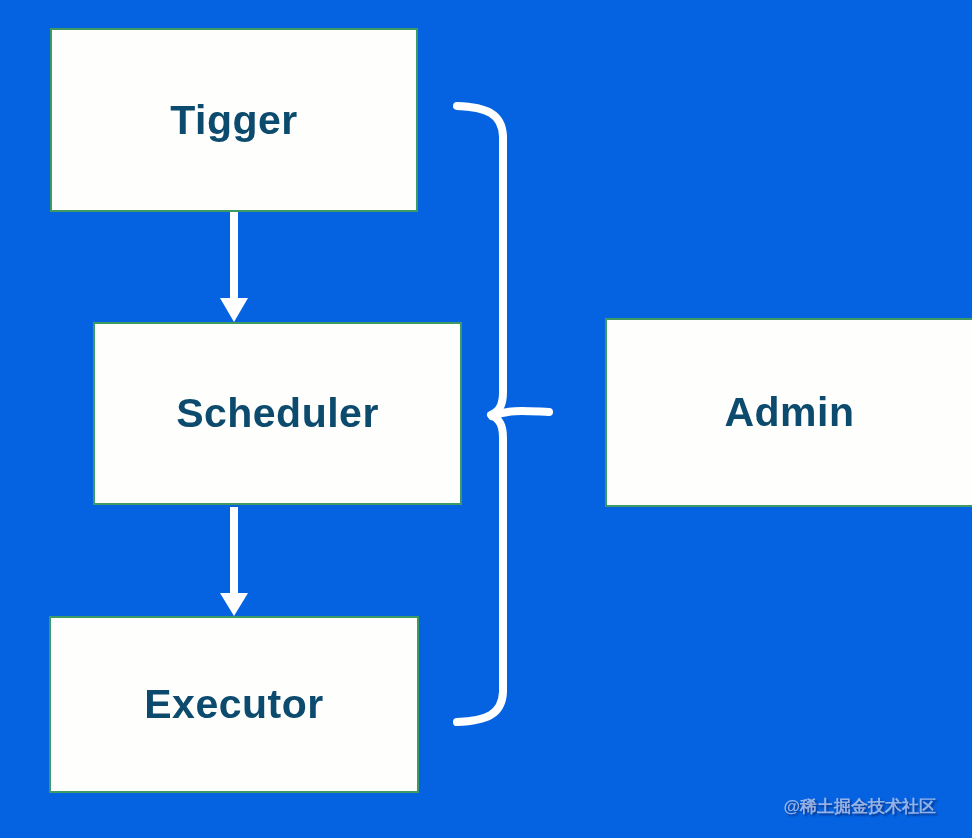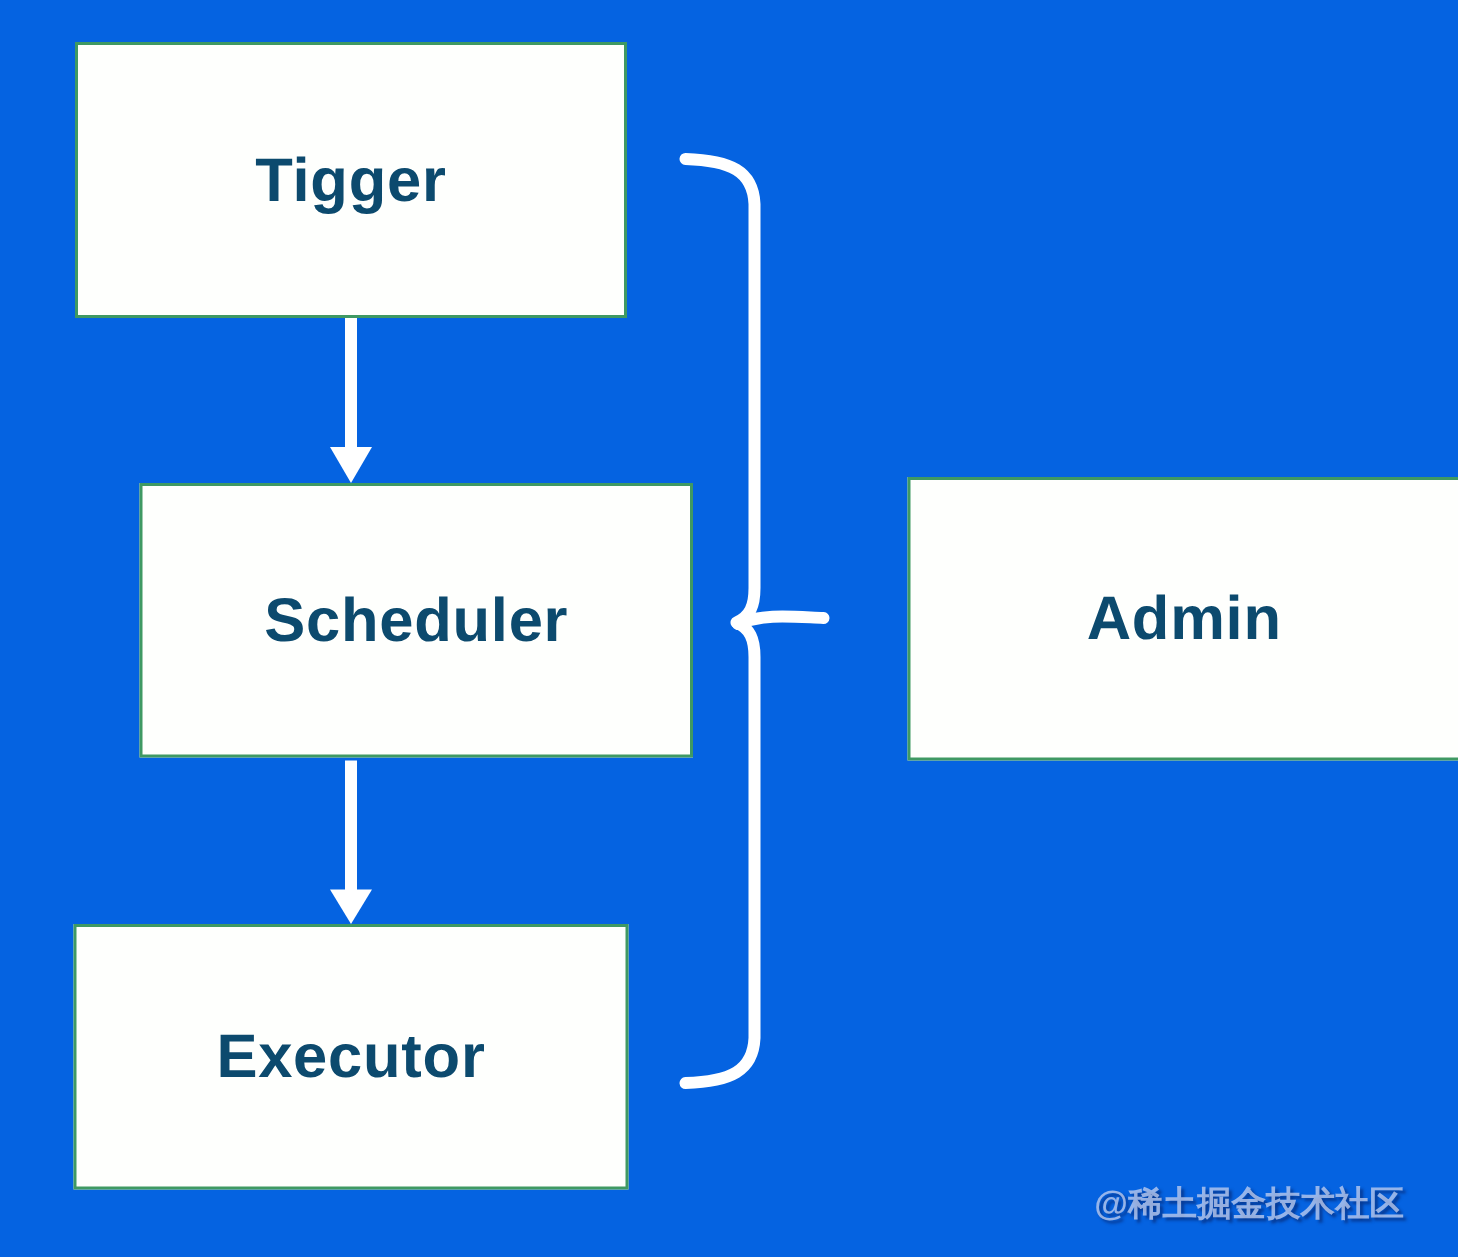--- a/index.html
+++ b/index.html
@@ -40,21 +40,21 @@
     left: 0;
     top: 0;
     width: 972px;
     height: 838px;
     pointer-events: none;
   }
   .watermark {
     position: absolute;
     right: 36px;
     bottom: 20px;
-    font-size: 23px;
+    font-size: 17px;
     font-weight: bold;
     color: rgba(198, 209, 240, 0.75);
     text-shadow: 2px 2px 2px rgba(8, 25, 90, 0.55);
     white-space: nowrap;
   }
 </style>
 </head>
 <body>
 
 <div class="canvas">

